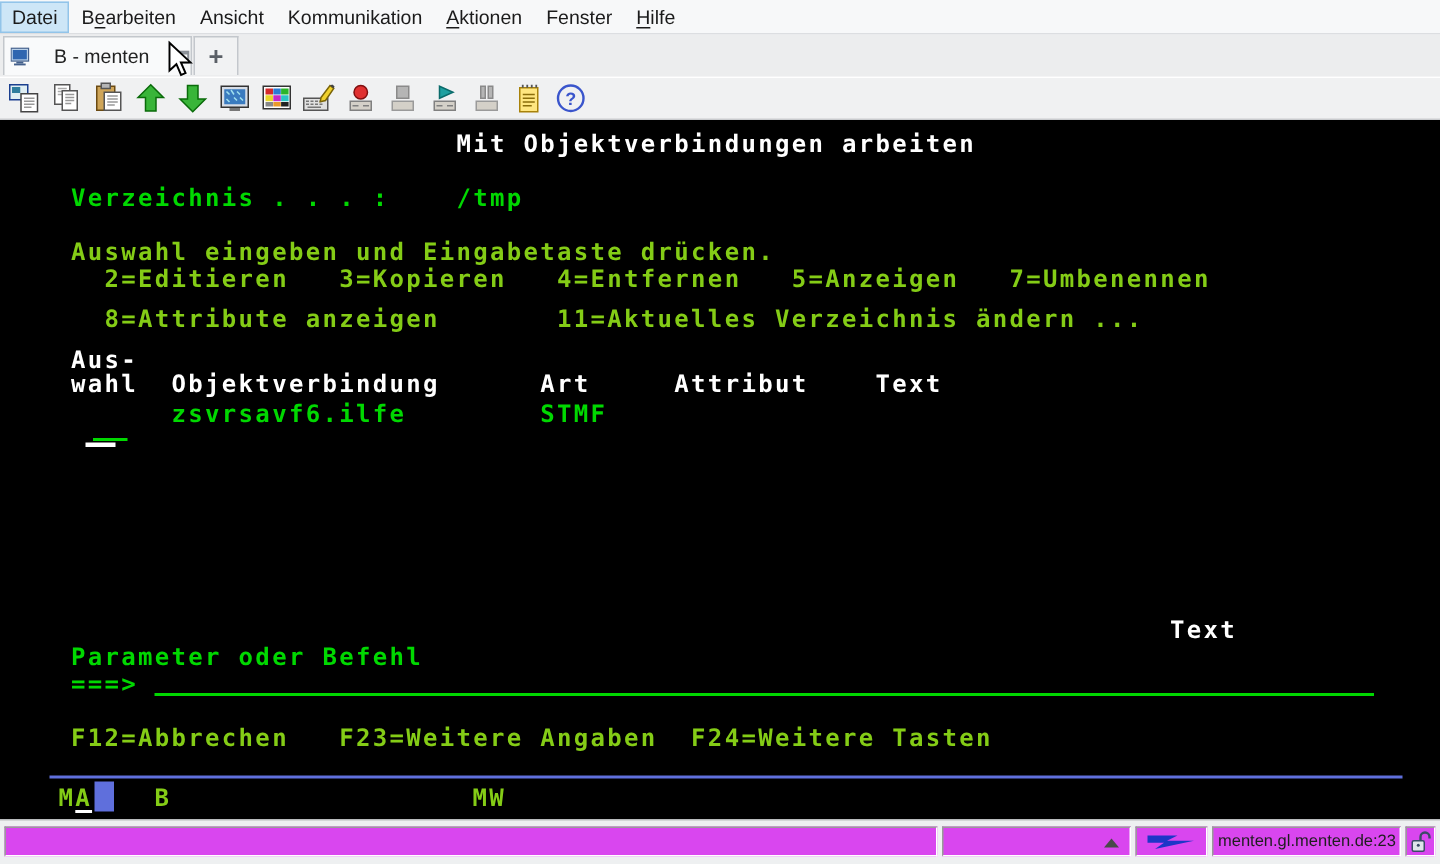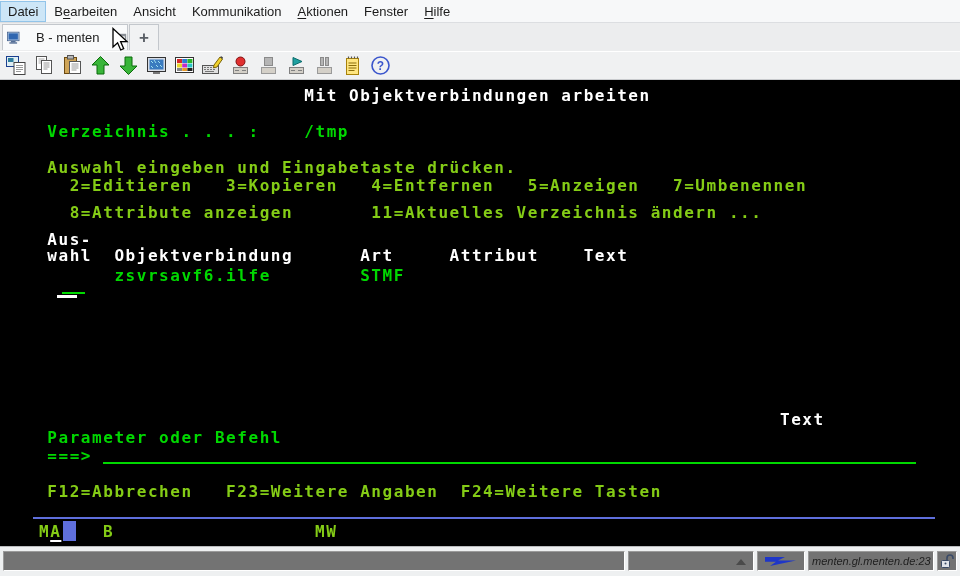--- a/index.html
+++ b/index.html
@@ -39,22 +39,22 @@
           font-family:"DejaVu Sans Mono",monospace;font-weight:bold;font-size:16px;line-height:18px;
           letter-spacing:1.54px;}
   .tg{color:#00d800}.tb{color:#84cc16}.tw{color:#ffffff}
   .hline{position:absolute;}
   .oia-cursor{position:absolute;left:63px;top:441px;width:13px;height:20px;background:#5f6fdc;}
   .ua{text-decoration:underline;text-decoration-color:#ffffff;text-decoration-thickness:2px;text-underline-offset:3px;}
 
   
   .statusbar{position:absolute;left:0;top:546px;width:960px;height:30px;background:#eef0f1;
              border-top:1px solid #b9bbbd;box-sizing:border-box;}
-  .panel{position:absolute;top:4px;height:20px;background:#737373;box-sizing:border-box;
-         border:1px solid;border-color:#9a9a9a #ffffff #ffffff #9a9a9a;font-style:italic;}
+  .panel{position:absolute;top:4px;height:20px;background:#d946ef;box-sizing:border-box;
+         border:1px solid;border-color:#9a9a9a #ffffff #ffffff #9a9a9a;}
   .host-text{font-size:11px;color:#1e1e1e;line-height:18px;padding-left:3px;white-space:nowrap;overflow:hidden;}
   .up-arrow{position:absolute;right:7px;top:7px;width:0;height:0;
             border-left:5px solid transparent;border-right:5px solid transparent;
             border-bottom:6px solid #4a4a4a;}
 
   .cursor-overlay{position:absolute;left:111px;top:27px;z-index:50;pointer-events:none;}
 </style>
 </head>
 <body>
 

